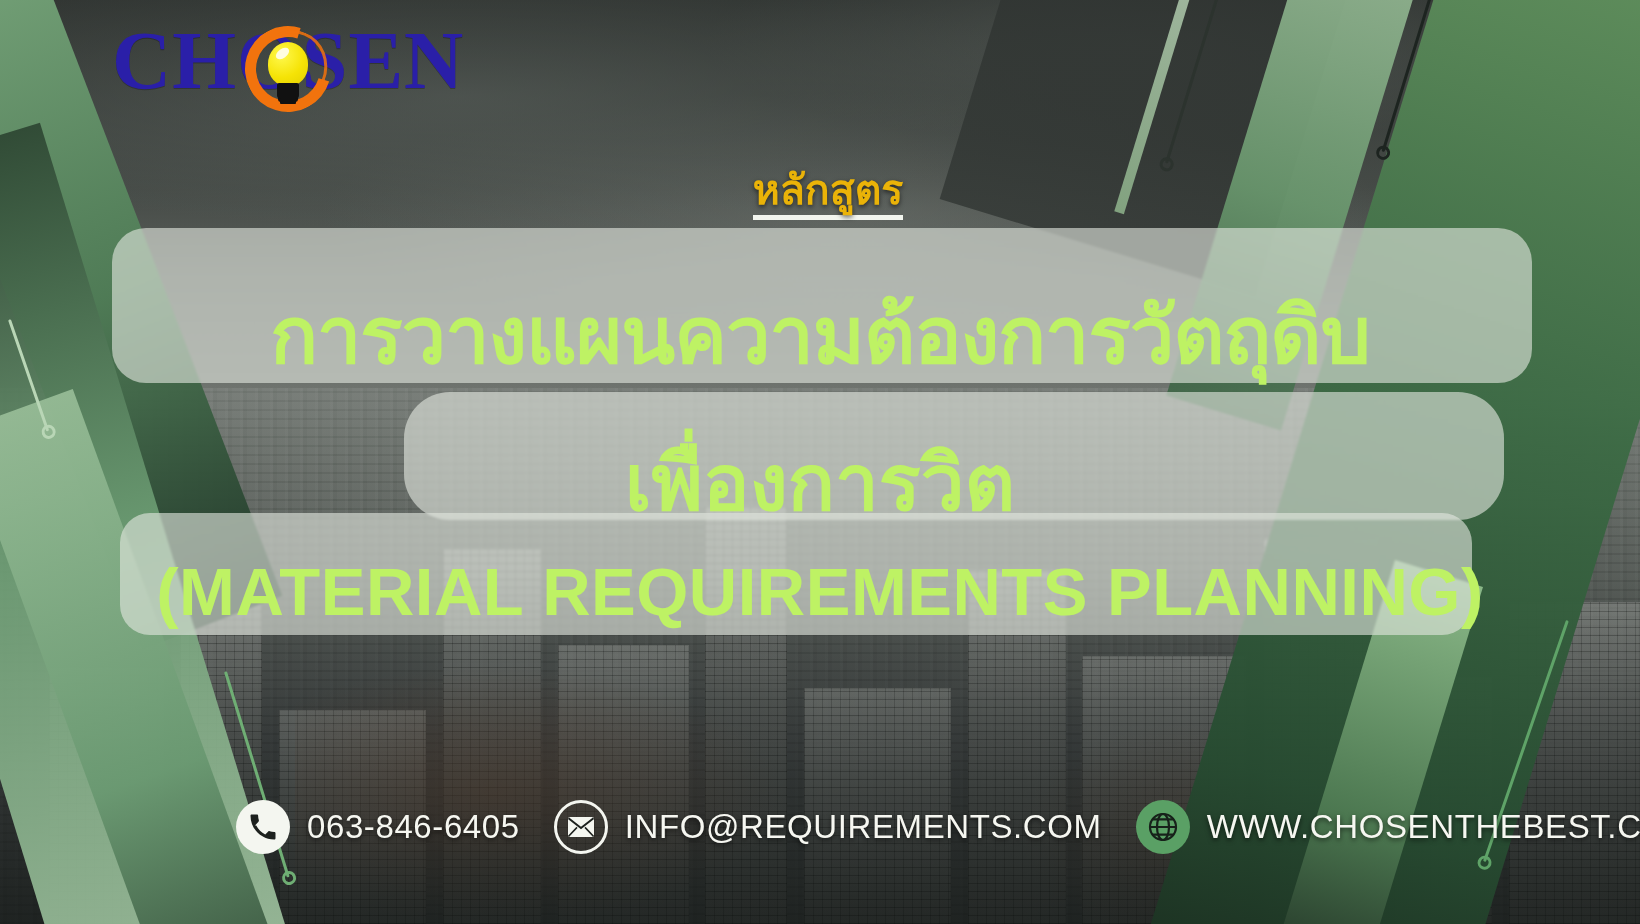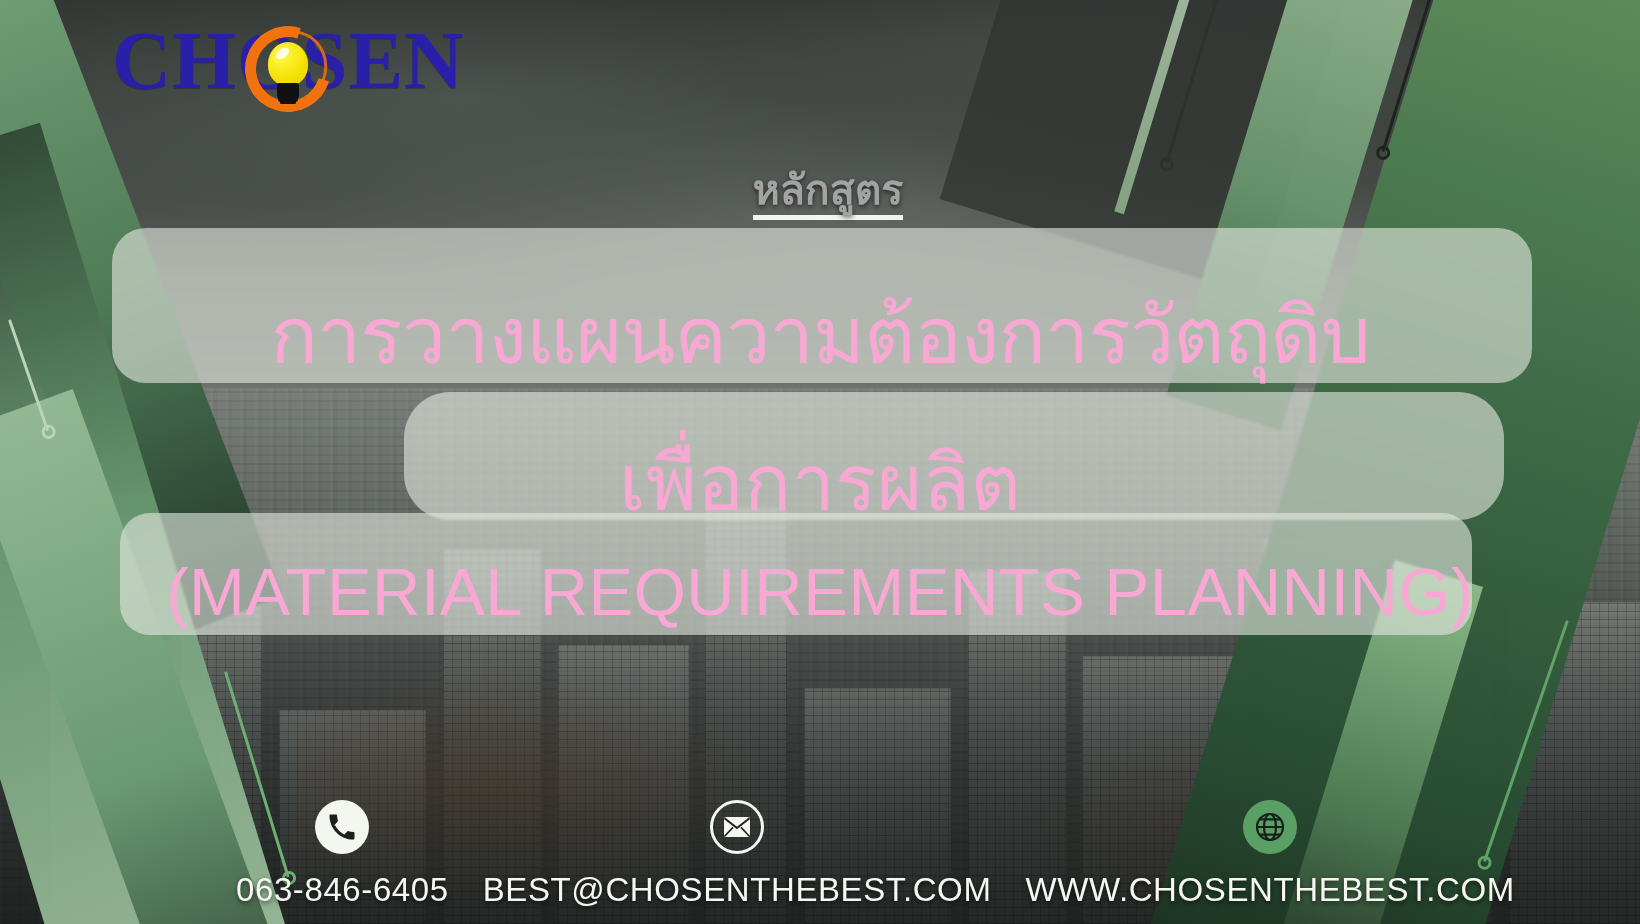--- a/index.html
+++ b/index.html
@@ -110,45 +110,45 @@
   }
 
   
   .inhouse{
     position:absolute;right:112px;top:28px;color:#f3f6ef;font-size:23px;font-weight:700;
     letter-spacing:.4px;white-space:nowrap;text-shadow:0 1px 3px rgba(0,0,0,.55);
   }
 
   
   .kicker{
-    position:absolute;left:0;right:0;top:157px;text-align:center;color:#a3a3a3;
+    position:absolute;left:0;right:0;top:157px;text-align:center;color:#eab308;
     font-size:41px;font-weight:700;text-shadow:0 2px 5px rgba(0,0,0,.6);margin-left:16px;
   }
   .kicker span{border-bottom:5px solid #f2f5ee;padding-bottom:2px;}
 
   
   .plate{position:absolute;background:rgba(226,231,222,.62);border-radius:34px;
          backdrop-filter:blur(1px);}
   .plate1{left:112px;top:228px;width:1420px;height:155px;}
   .plate2{left:404px;top:392px;width:1100px;height:128px;border-radius:46px;}
   .plate3{left:120px;top:513px;width:1352px;height:122px;border-radius:30px;}
 
-  .t-line{position:absolute;text-align:center;color:#f9a8d4;font-weight:400;
+  .t-line{position:absolute;text-align:center;color:#bef264;font-weight:700;
           width:100%;left:0;white-space:nowrap;}
   .t1{top:272px;font-size:79px;letter-spacing:-1px;}
   .t2{top:420px;font-size:78px;}
   .t3{top:553px;font-size:67px;letter-spacing:.5px;}
 
   
   .contact-lead{
     position:absolute;left:232px;top:737px;color:#f4f6f0;font-size:35px;font-weight:700;
     text-shadow:0 2px 5px rgba(0,0,0,.65);white-space:nowrap;
   }
   .contact-row{position:absolute;left:236px;top:800px;display:flex;align-items:center;gap:0;}
-  .c-item{display:flex;align-items:center;gap:17px;margin-right:34px;flex-direction:column;}
+  .c-item{display:flex;align-items:center;gap:17px;margin-right:34px;}
   .c-text{color:#f6f7f1;font-size:33px;font-weight:400;letter-spacing:.6px;white-space:nowrap;
           text-shadow:0 2px 5px rgba(0,0,0,.6);}
   .ico{width:54px;height:54px;border-radius:50%;display:flex;align-items:center;justify-content:center;
        flex:0 0 auto;}
   .ico-ph{background:#f4f6f0;}
   .ico-ml{border:3px solid #f4f6f0;}
   .ico-gl{background:#5aa065;}
   .ico svg{display:block;}
 </style>
 </head>
@@ -222,21 +222,21 @@
 
   <div class="kicker">
     <span>หลักสูตร</span>
   </div>
 
   <div class="plate plate1"></div>
   <div class="plate plate2"></div>
   <div class="plate plate3"></div>
 
   <div class="t-line t1">การวางแผนความต้องการวัตถุดิบ</div>
-  <div class="t-line t2">เพื่อการผลิต</div>
+  <div class="t-line t2">เพื่องการวิต</div>
   <div class="t-line t3">(MATERIAL REQUIREMENTS PLANNING)</div>
 
 
   <div class="contact-row">
 
     <div class="c-item">
       <span class="ico ico-ph">
         <svg width="30" height="30" viewBox="0 0 24 24" fill="#1d211e">
           <path d="M6.6 10.8c1.6 3.1 4.1 5.6 7.2 7.2l2.4-2.4c.3-.3.7-.4 1.1-.3 1.2.4 2.4.6 3.7.6.6 0 1 .4 1 1V21c0 .6-.4 1-1 1C10.6 22 2 13.4 2 2.9c0-.6.4-1 1-1h4.1c.6 0 1 .4 1 1 0 1.3.2 2.5.6 3.7.1.4 0 .8-.3 1.1l-2.8 3.1z"></path>
         </svg>
@@ -245,21 +245,21 @@
     </div>
 
     <div class="c-item">
       <span class="ico ico-ml">
         <svg width="28" height="22" viewBox="0 0 28 22">
           <rect x="1" y="1" width="26" height="20" rx="2" fill="#f4f6f0"></rect>
           <path d="M1.5 2.2 14 12 26.5 2.2" fill="none" stroke="#1d211e" stroke-width="2"></path>
           <path d="M1.6 20.2 10 11.4M26.4 20.2 18 11.4" fill="none" stroke="#1d211e" stroke-width="1.6"></path>
         </svg>
       </span>
-      <span class="c-text">BEST@CHOSENTHEBEST.COM</span>
+      <span class="c-text">INFO@REQUIREMENTS.COM</span>
     </div>
 
     <div class="c-item">
       <span class="ico ico-gl">
         <svg width="36" height="36" viewBox="0 0 36 36" fill="none" stroke="#17211a" stroke-width="2.2">
           <circle cx="18" cy="18" r="13"></circle>
           <ellipse cx="18" cy="18" rx="6" ry="13"></ellipse>
           <path d="M5 18h26M7.6 10.4h20.8M7.6 25.6h20.8"></path>
         </svg>
       </span>

